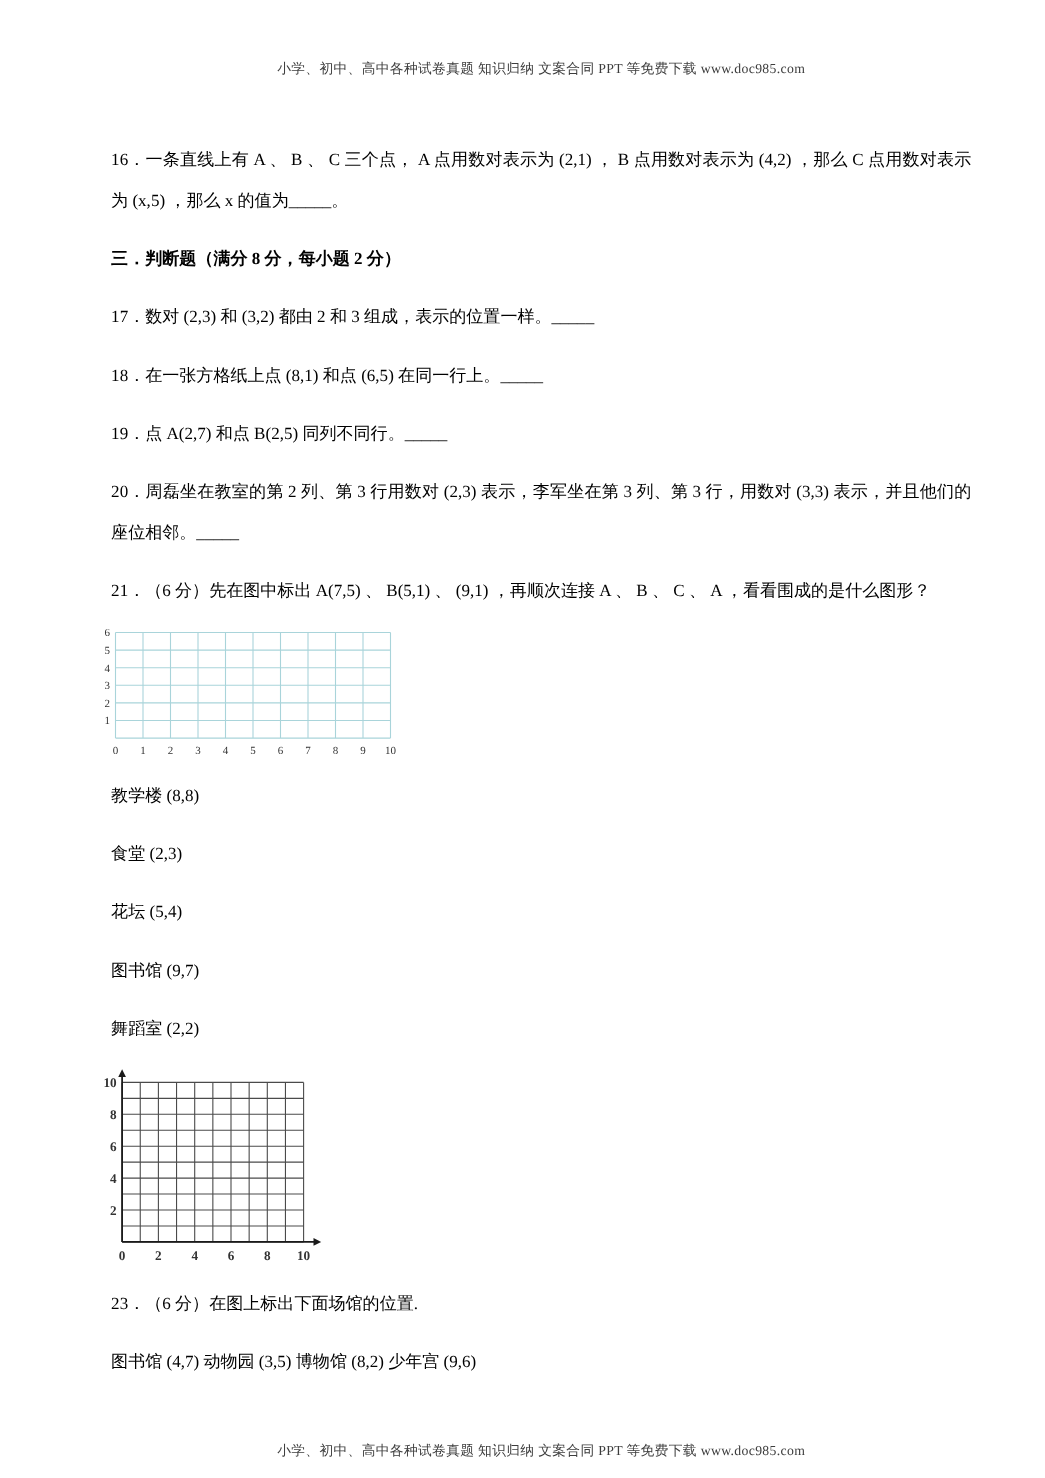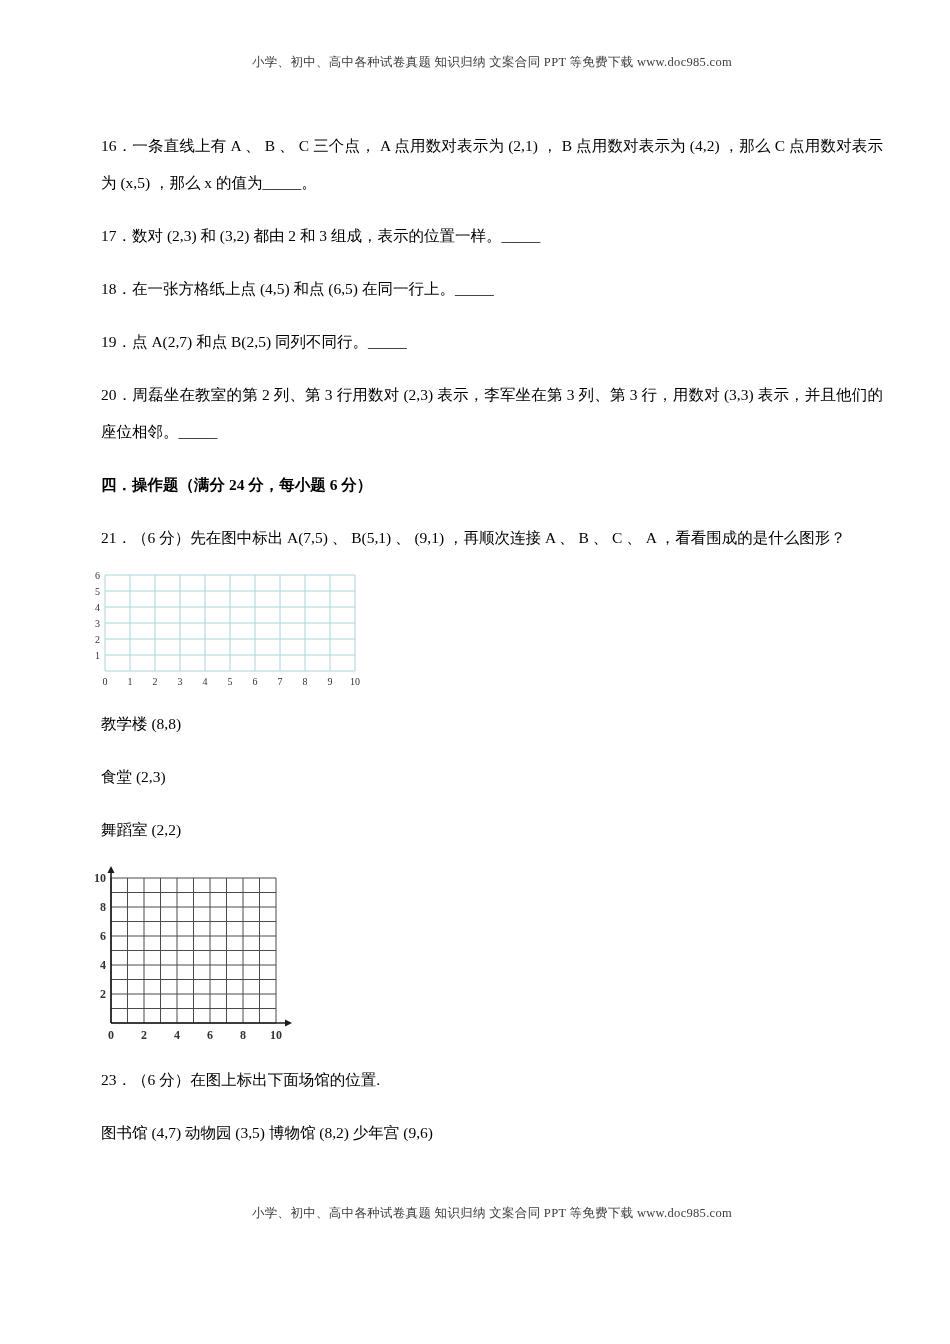--- a/index.html
+++ b/index.html
@@ -29,27 +29,27 @@
 </style>
 </head>
 <body>
 
 <div class="page">
 
   <div class="doc-header">小学、初中、高中各种试卷真题 知识归纳 文案合同 PPT 等免费下载   www.doc985.com</div>
 
   <p class="para">16．一条直线上有 A 、 B 、 C 三个点， A 点用数对表示为 (2,1) ， B 点用数对表示为 (4,2) ，那么 C 点用数对表示为 (x,5) ，那么 x 的值为_____。</p>
 
+  <p class="para section-heading">三．判断题（满分 8 分，每小题 2 分）</p>
 
   <p class="para">17．数对 (2,3) 和 (3,2) 都由 2 和 3 组成，表示的位置一样。_____</p>
-  <p class="para">18．在一张方格纸上点 (4,5) 和点 (6,5) 在同一行上。_____</p>
+  <p class="para">18．在一张方格纸上点 (8,1) 和点 (6,5) 在同一行上。_____</p>
   <p class="para">19．点 A(2,7) 和点 B(2,5) 同列不同行。_____</p>
   <p class="para">20．周磊坐在教室的第 2 列、第 3 行用数对 (2,3) 表示，李军坐在第 3 列、第 3 行，用数对 (3,3) 表示，并且他们的座位相邻。_____</p>
 
-  <p class="para section-heading">四．操作题（满分 24 分，每小题 6 分）</p>
 
   <p class="para">21．（6 分）先在图中标出 A(7,5) 、 B(5,1) 、 (9,1) ，再顺次连接 A 、 B 、 C 、 A ，看看围成的是什么图形？</p>
 
   <div class="grid-figure">
       <svg width="276" height="117">
         <line x1="14" y1="3" x2="14" y2="99" stroke="#a9d4da" stroke-width="1"></line>
         <line x1="39" y1="3" x2="39" y2="99" stroke="#a9d4da" stroke-width="1"></line>
         <line x1="64" y1="3" x2="64" y2="99" stroke="#a9d4da" stroke-width="1"></line>
         <line x1="89" y1="3" x2="89" y2="99" stroke="#a9d4da" stroke-width="1"></line>
         <line x1="114" y1="3" x2="114" y2="99" stroke="#a9d4da" stroke-width="1"></line>
@@ -83,20 +83,22 @@
         <text x="9" y="54.6" font-size="10" text-anchor="end">3</text>
         <text x="9" y="70.6" font-size="10" text-anchor="end">2</text>
         <text x="9" y="86.6" font-size="10" text-anchor="end">1</text>
       </svg>
     </div>
 
 
   <div>
       <p class="para">教学楼 (8,8)</p>
       <p class="para">食堂 (2,3)</p>
+      <p class="para">花坛 (5,4)</p>
+      <p class="para">图书馆 (9,7)</p>
       <p class="para">舞蹈室 (2,2)</p>
     </div>
 
   <div class="grid-figure">
       <svg width="205" height="181">
         <line x1="20" y1="14" x2="20" y2="159" stroke="#4a4a4a" stroke-width="1"></line>
         <line x1="36.5" y1="14" x2="36.5" y2="159" stroke="#4a4a4a" stroke-width="1"></line>
         <line x1="53" y1="14" x2="53" y2="159" stroke="#4a4a4a" stroke-width="1"></line>
         <line x1="69.5" y1="14" x2="69.5" y2="159" stroke="#4a4a4a" stroke-width="1"></line>
         <line x1="86" y1="14" x2="86" y2="159" stroke="#4a4a4a" stroke-width="1"></line>

